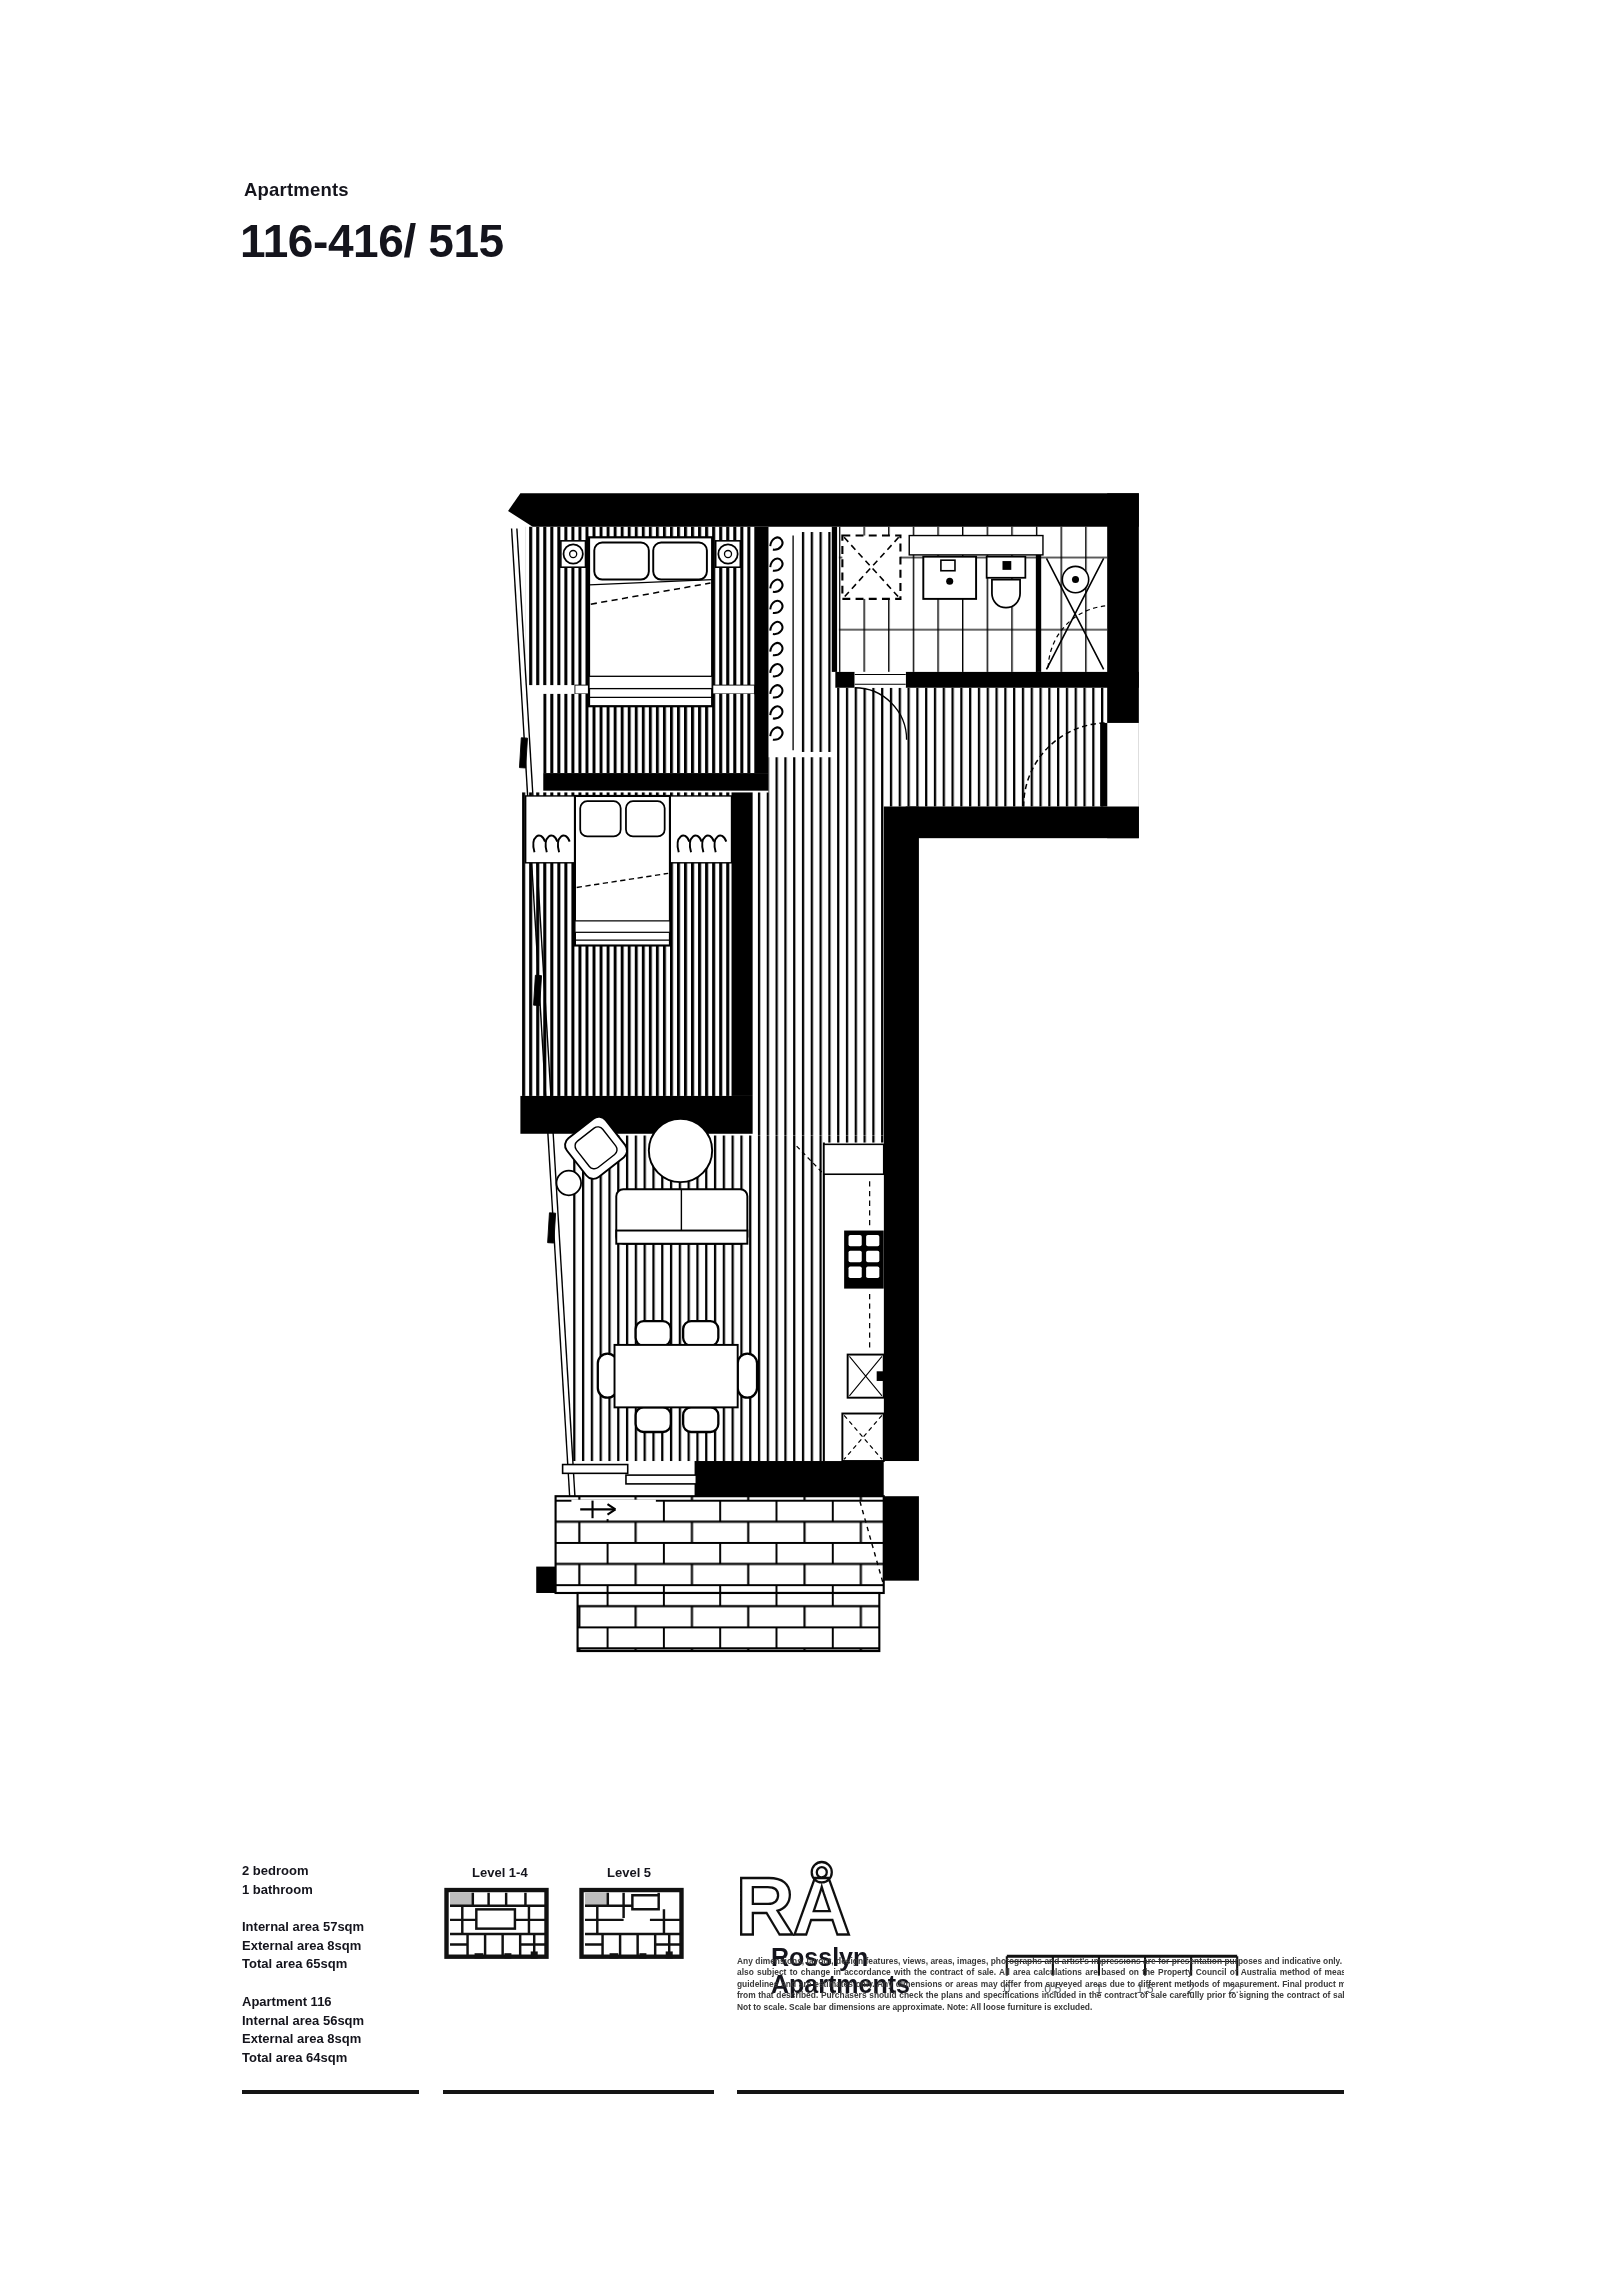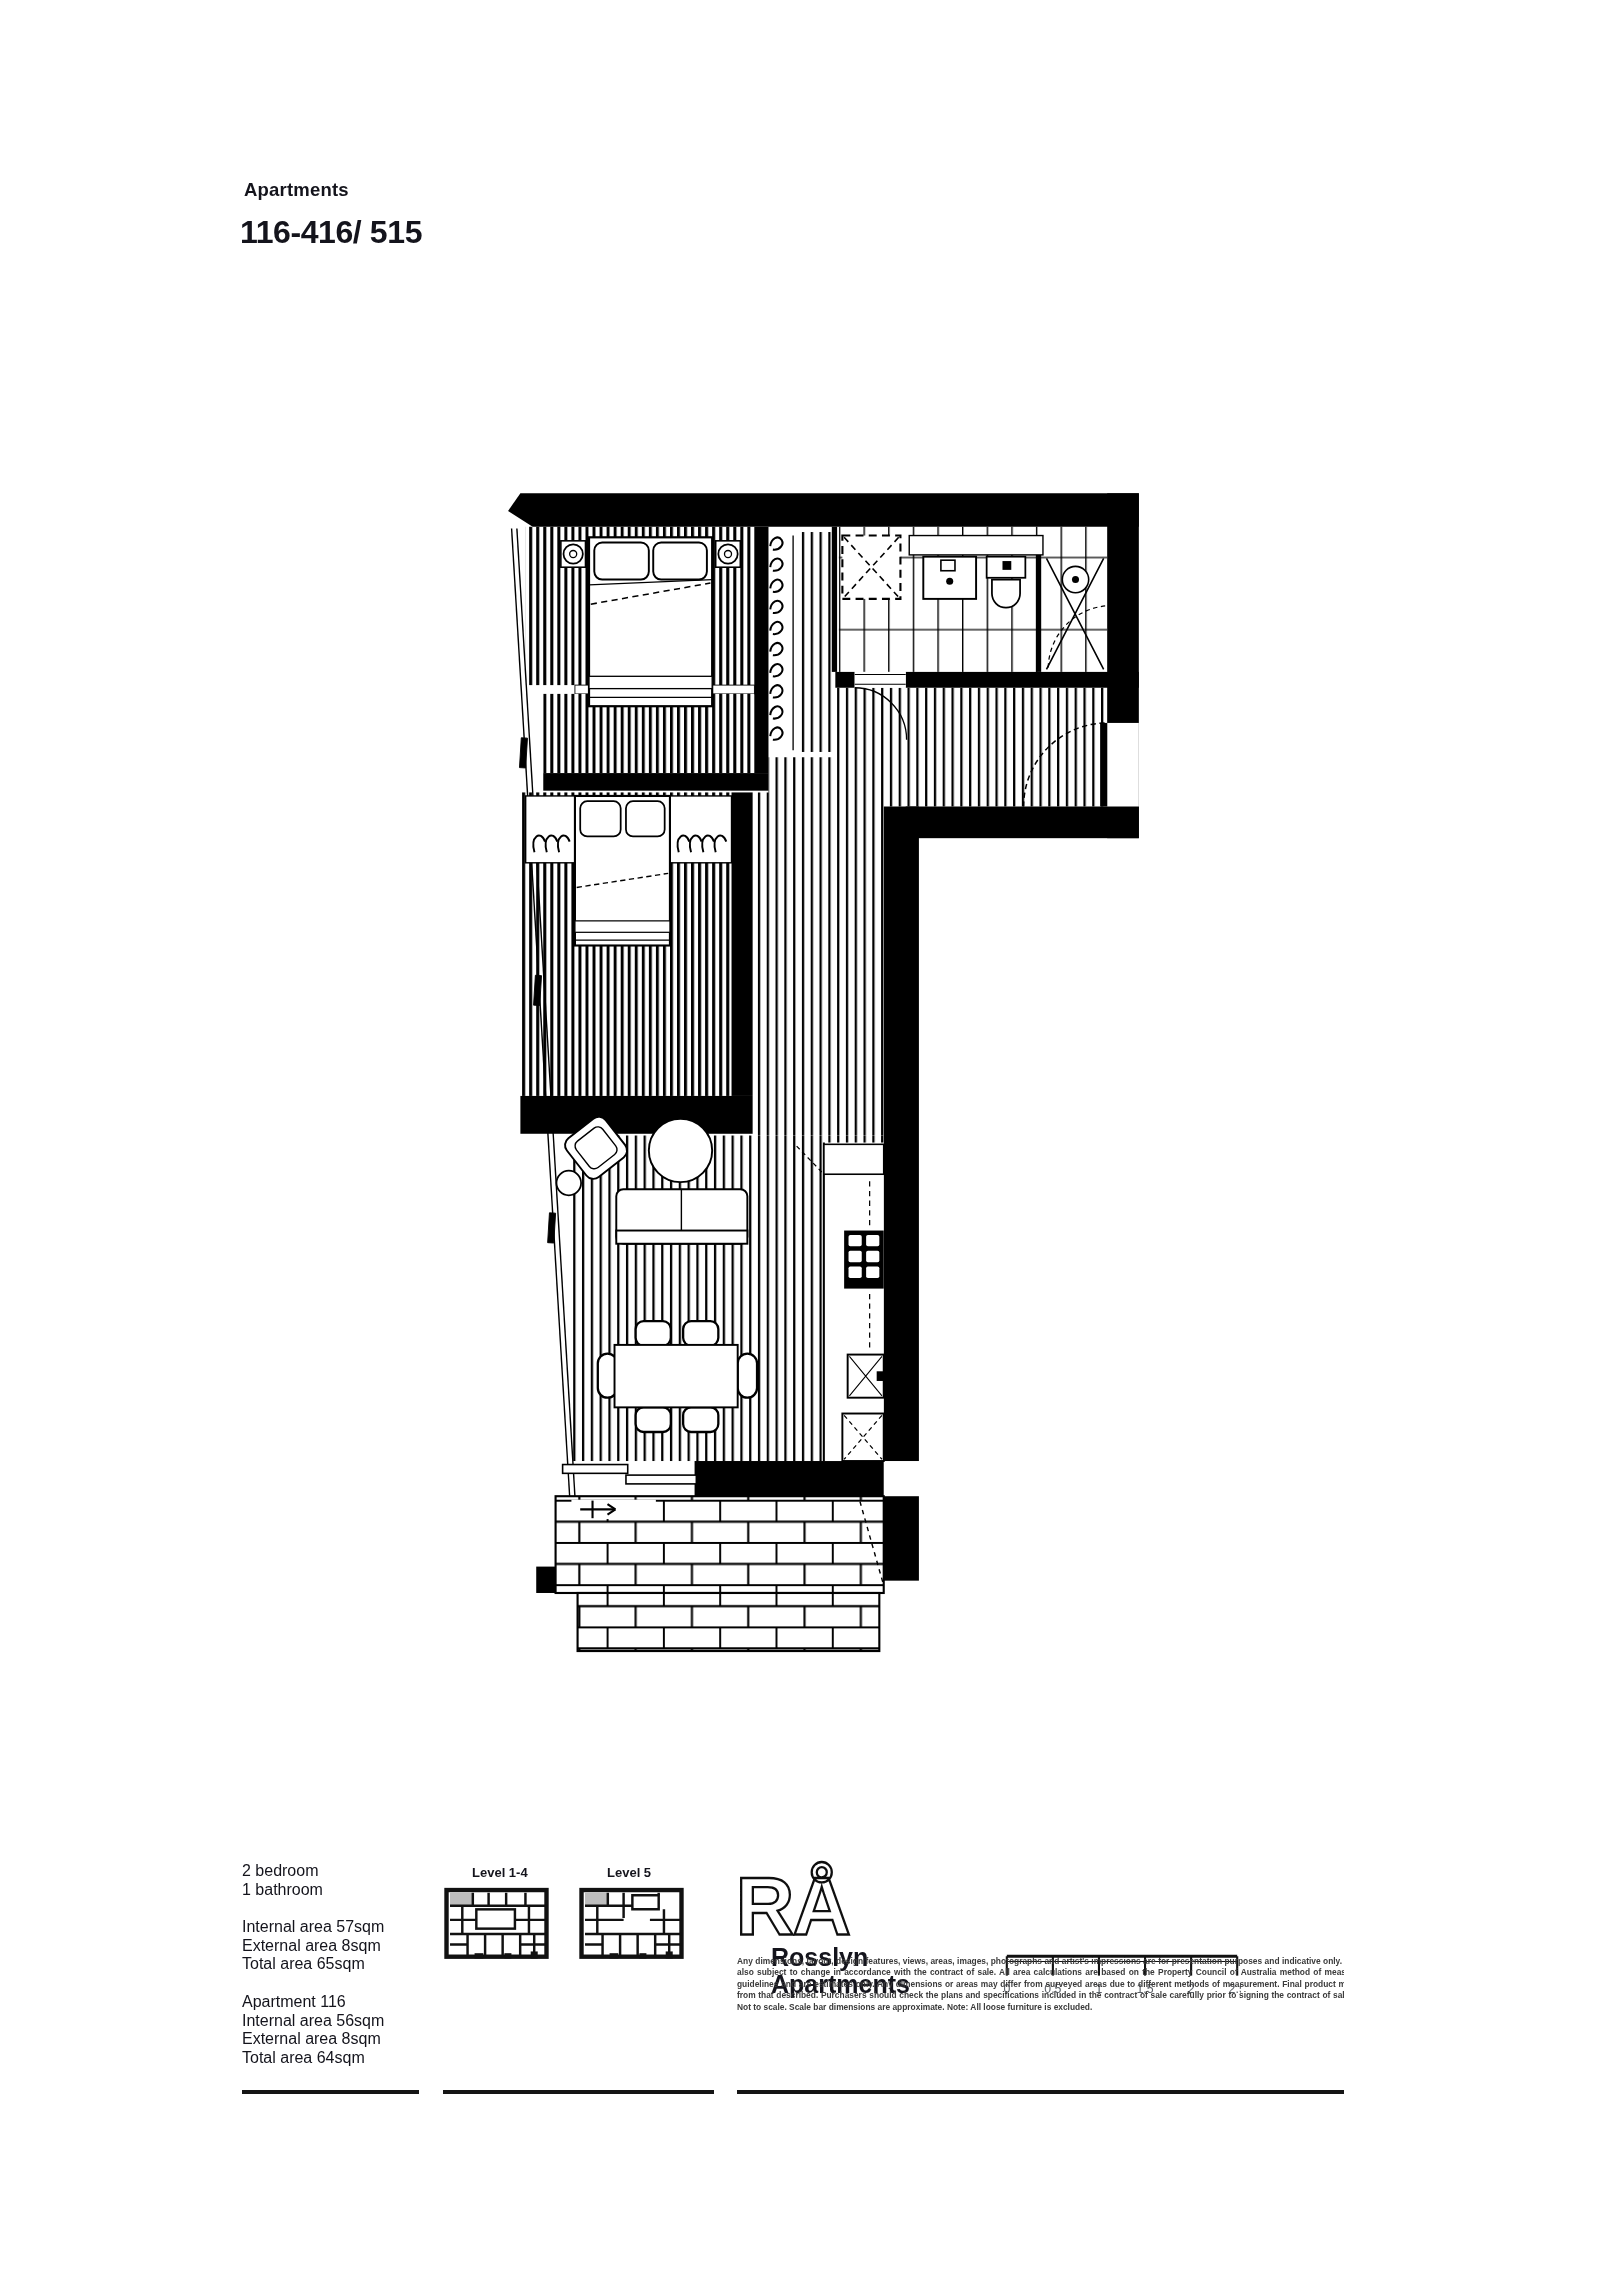--- a/index.html
+++ b/index.html
@@ -1,21 +1,21 @@
 <!DOCTYPE html>
 <html style="font-size:14px"><head>
 <meta charset="utf-8">
 <style>
   html,body{margin:0;padding:0;background:#ffffff;}
   .page{position:relative;width:1344px;height:2295px;background:#ffffff;overflow:hidden;
         font-family:"Liberation Sans",sans-serif;color:#14141c;}
   .abs{position:absolute;}
   .eyebrow{left:244px;top:179px;font-size:18.5px;font-weight:700;letter-spacing:0.2px;}
-  .title{left:240px;top:214px;font-size:32px;font-weight:700;letter-spacing:-0.4px;}
-  .spec-col{left:242px;top:1862px;width:185px;font-size:16px;font-weight:400;line-height:18.5px;}
+  .title{left:240px;top:214px;font-size:46px;font-weight:700;letter-spacing:-0.4px;}
+  .spec-col{left:242px;top:1862px;width:185px;font-size:13px;font-weight:700;line-height:18.5px;}
   .spec-group{margin-bottom:19.4px;}
   .lvl-label{top:1865px;font-size:13px;font-weight:700;padding-left:29px;}
   .brand-name{left:737px;font-size:25px;font-weight:700;line-height:26px;margin-left:34px;}
   .disclaimer{left:737px;top:1956px;width:642px;font-size:8.4px;line-height:11.4px;color:#3a3a3a;
               font-weight:700;text-align:justify;}
   .rule{position:absolute;top:2090px;height:3.5px;background:#151515;}
   svg{display:block;}
   .plan-svg{position:absolute;left:494px;top:486px;}
 </style>
 </head>

